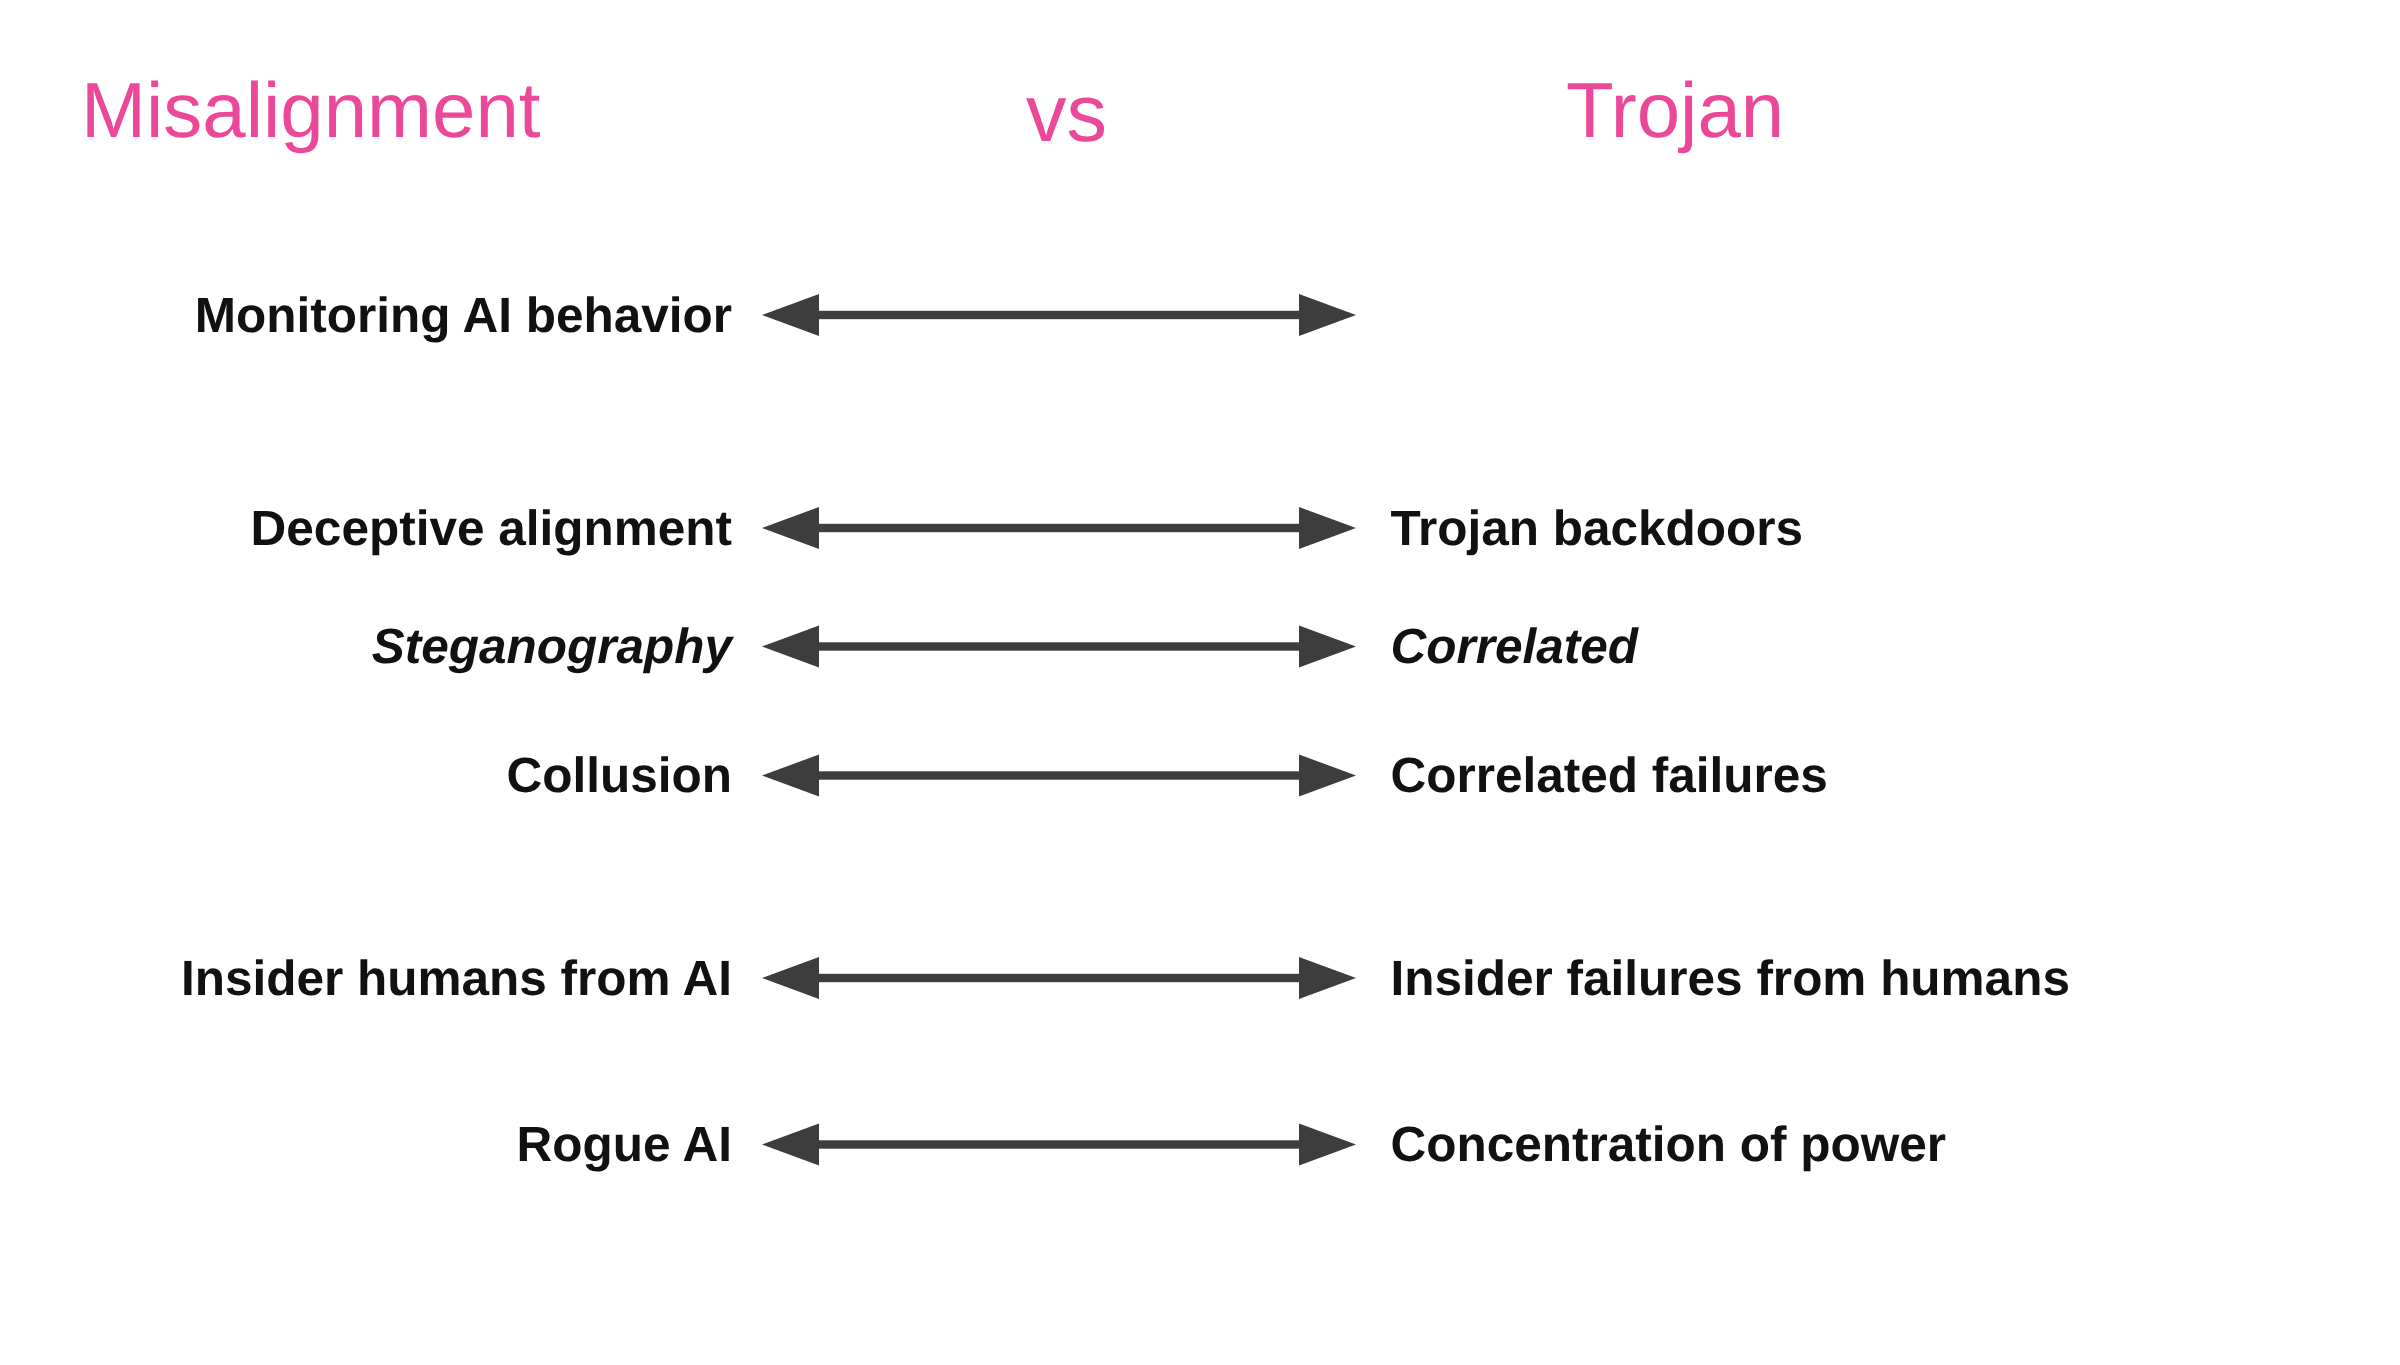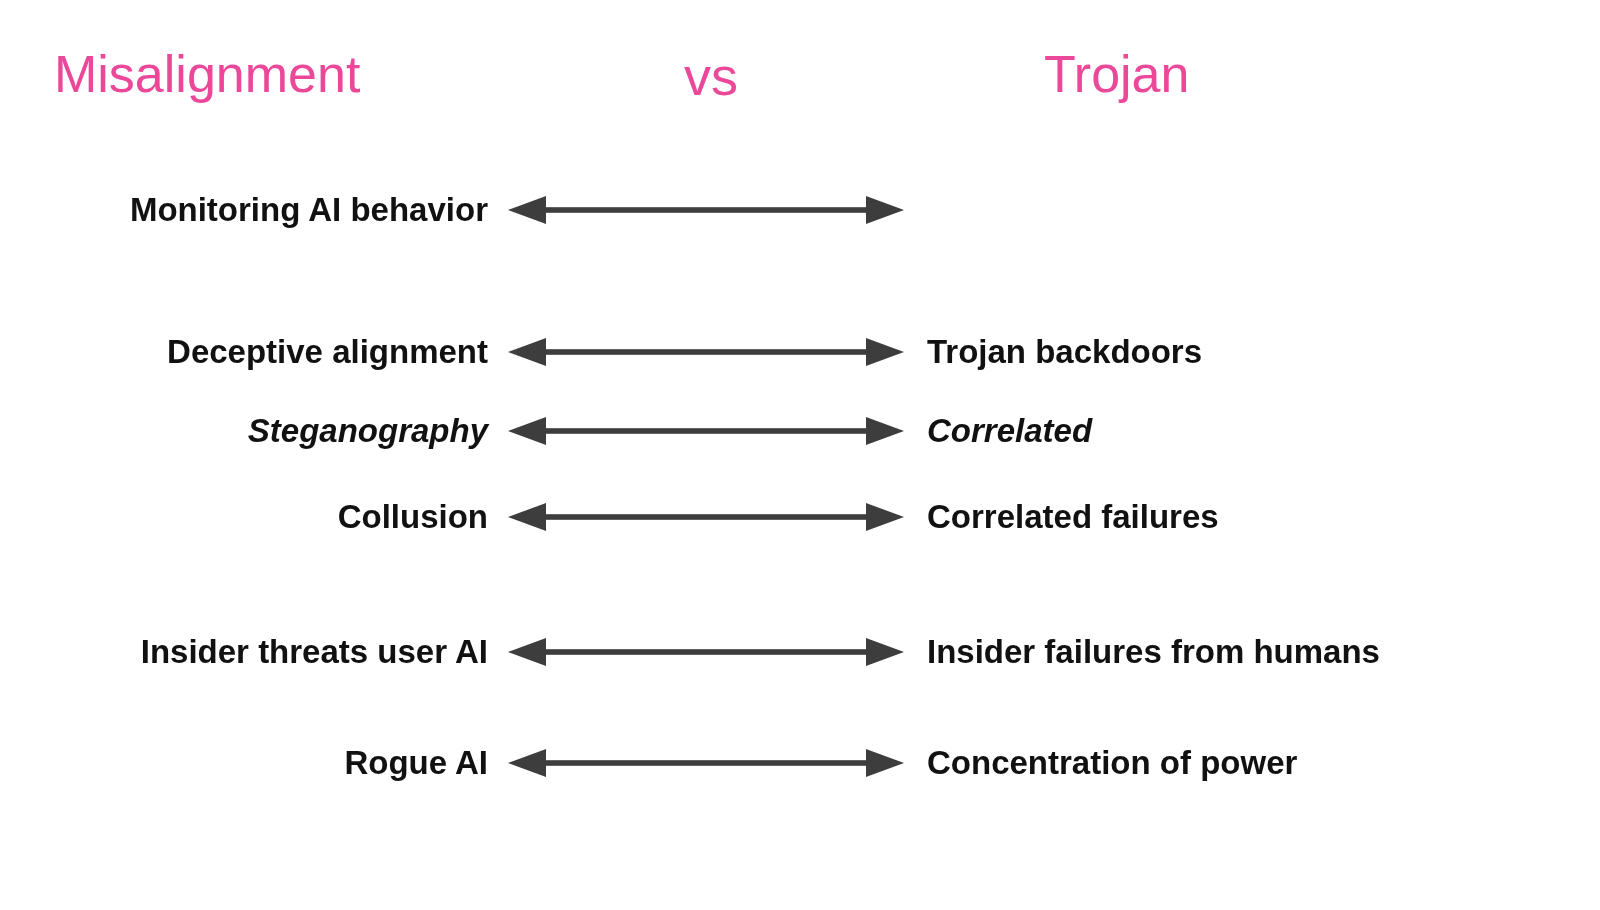--- a/index.html
+++ b/index.html
@@ -136,21 +136,21 @@
     <div class="arrow">
       <svg width="400" height="32" viewBox="0 0 400 32" xmlns="http://www.w3.org/2000/svg">
         <polygon class="head-left" points="2,16 40,2 40,30" fill="#3d3d3d"></polygon>
         <polygon class="head-right" points="398,16 360,2 360,30" fill="#3d3d3d"></polygon>
         <rect class="shaft" x="36" y="13.2" width="328" height="5.6" fill="#3d3d3d"></rect>
       </svg>
     </div>
     <div class="row-label right">Correlated failures</div>
   </div>
       <div class="row" style="top: 629px;">
-    <div class="row-label left">Insider threats user AI</div>
+    <div class="row-label left">Insider humans from AI</div>
     <div class="arrow">
       <svg width="400" height="32" viewBox="0 0 400 32" xmlns="http://www.w3.org/2000/svg">
         <polygon class="head-left" points="2,16 40,2 40,30" fill="#3d3d3d"></polygon>
         <polygon class="head-right" points="398,16 360,2 360,30" fill="#3d3d3d"></polygon>
         <rect class="shaft" x="36" y="13.2" width="328" height="5.6" fill="#3d3d3d"></rect>
       </svg>
     </div>
     <div class="row-label right">Insider failures from humans</div>
   </div>
       <div class="row" style="top: 739.5px;">

